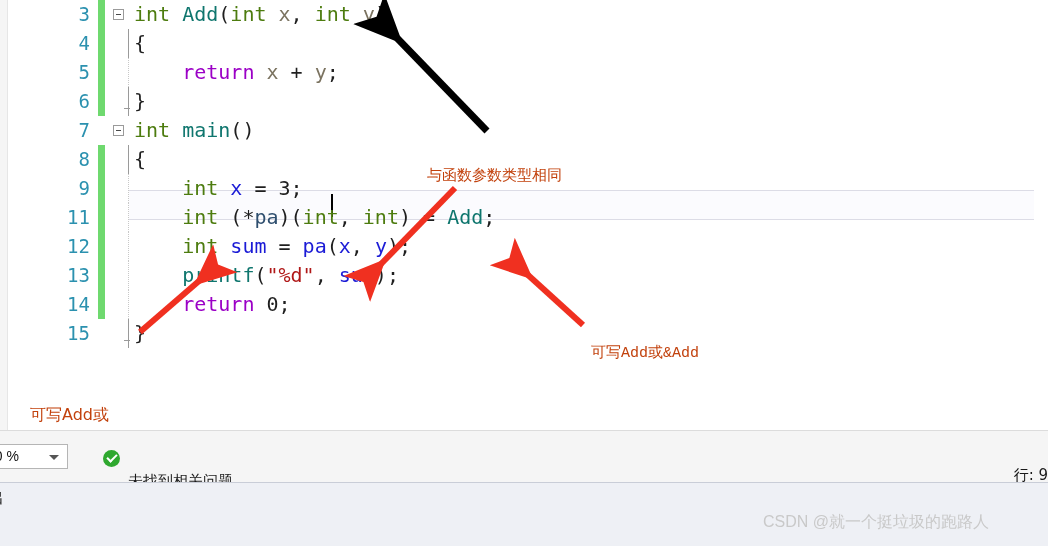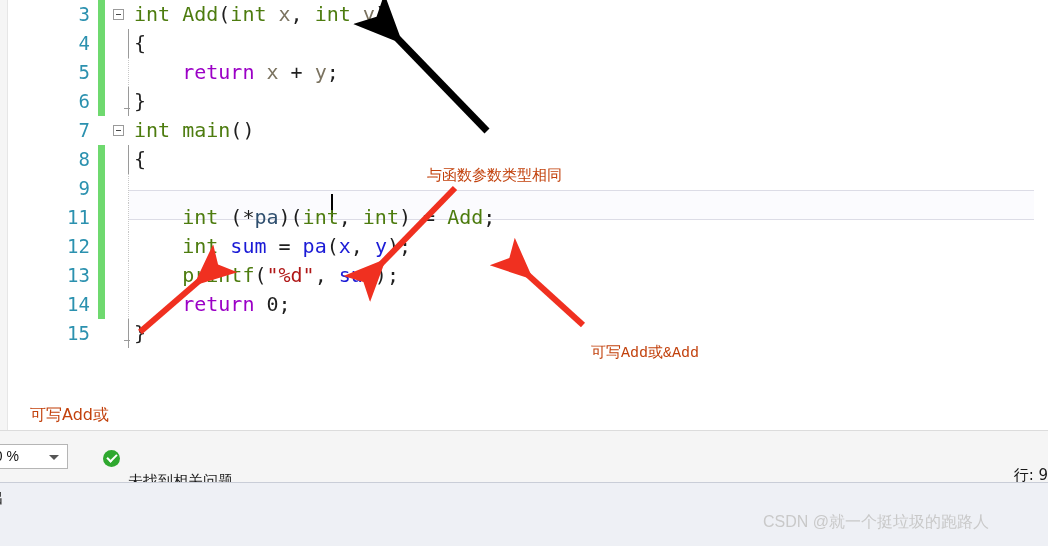--- a/index.html
+++ b/index.html
@@ -53,21 +53,21 @@
   .brace-bracket {
     position: absolute; left: 124px; bottom: 7px;
     width: 6px; height: 1px; background: #9a9a9a;
   }
   .code-text {
     position: absolute; left: 134px; top: 0;
     font-family: "DejaVu Sans Mono", monospace;
     font-size: 20px; line-height: 29px; color: #1f1f1f;
   }
   .kw   { color: #4d7c0f; }
-  .fn   { color: #4d7c0f; }
+  .fn   { color: #0f766e; }
   .param{ color: #7b7360; }
   .str  { color: #b01818; }
   .ctrl { color: #9b00c6; }
   .ident{ color: #1f1f1f; }
   .var  { color: #1b1bd6; }
   .teal { color: #2f4f6f; }
 
   
   .current-line-box {
     position: absolute; left: 129px; top: 190px;
@@ -161,21 +161,21 @@
     <div class="editor-left-strip"></div>
     <div class="current-line-box"></div>
     <div class="caret"></div>
     <div class="code-rows" id="code-rows">
         <div class="code-row"><div class="gutter-num">3</div><div class="change-bar"></div><div class="fold-box"></div><div class="guide none"></div><div class="code-text"><span class="kw">int</span><span class="ident"> </span><span class="fn">Add</span><span class="ident">(</span><span class="kw">int</span><span class="ident"> </span><span class="param">x</span><span class="ident">, </span><span class="kw">int</span><span class="ident"> </span><span class="param">y</span><span class="ident">)</span></div></div>
         <div class="code-row"><div class="gutter-num">4</div><div class="change-bar"></div><div class="guide solid"></div><div class="code-text"><span class="ident">{</span></div></div>
         <div class="code-row"><div class="gutter-num">5</div><div class="change-bar"></div><div class="guide "></div><div class="code-text"><span class="ident">    </span><span class="ctrl">return</span><span class="ident"> </span><span class="param">x</span><span class="ident"> + </span><span class="param">y</span><span class="ident">;</span></div></div>
         <div class="code-row"><div class="gutter-num">6</div><div class="change-bar"></div><div class="guide solid"></div><div class="brace-bracket"></div><div class="code-text"><span class="ident">}</span></div></div>
         <div class="code-row"><div class="gutter-num">7</div><div class="change-bar off"></div><div class="fold-box"></div><div class="guide none"></div><div class="code-text"><span class="kw">int</span><span class="ident"> </span><span class="fn">main</span><span class="ident">()</span></div></div>
         <div class="code-row"><div class="gutter-num">8</div><div class="change-bar"></div><div class="guide solid"></div><div class="code-text"><span class="ident">{</span></div></div>
-        <div class="code-row"><div class="gutter-num">9</div><div class="change-bar"></div><div class="guide "></div></div>
+        <div class="code-row"><div class="gutter-num">9</div><div class="change-bar"></div><div class="guide "></div><div class="code-text"><span class="ident">    </span><span class="kw">int</span><span class="ident"> </span><span class="var">x</span><span class="ident"> = </span><span class="ident">3;</span></div></div>
         <div class="code-row"><div class="gutter-num">11</div><div class="change-bar"></div><div class="guide "></div><div class="code-text"><span class="ident">    </span><span class="kw">int</span><span class="ident"> (*</span><span class="teal">pa</span><span class="ident">)(</span><span class="kw">int</span><span class="ident">, </span><span class="kw">int</span><span class="ident">) = </span><span class="fn">Add</span><span class="ident">;</span></div></div>
         <div class="code-row"><div class="gutter-num">12</div><div class="change-bar"></div><div class="guide "></div><div class="code-text"><span class="ident">    </span><span class="kw">int</span><span class="ident"> </span><span class="var">sum</span><span class="ident"> = </span><span class="var">pa</span><span class="ident">(</span><span class="var">x</span><span class="ident">, </span><span class="var">y</span><span class="ident">);</span></div></div>
         <div class="code-row"><div class="gutter-num">13</div><div class="change-bar"></div><div class="guide "></div><div class="code-text"><span class="ident">    </span><span class="fn">printf</span><span class="ident">(</span><span class="str">"%d"</span><span class="ident">, </span><span class="var">sum</span><span class="ident">);</span></div></div>
         <div class="code-row"><div class="gutter-num">14</div><div class="change-bar"></div><div class="guide "></div><div class="code-text"><span class="ident">    </span><span class="ctrl">return</span><span class="ident"> </span><span class="ident">0;</span></div></div>
         <div class="code-row"><div class="gutter-num">15</div><div class="change-bar off"></div><div class="guide solid"></div><div class="brace-bracket"></div><div class="code-text"><span class="ident">}</span></div></div>
       </div>
   </div>
 
   <svg class="arrow-svg" width="1048" height="546">
     <defs>

